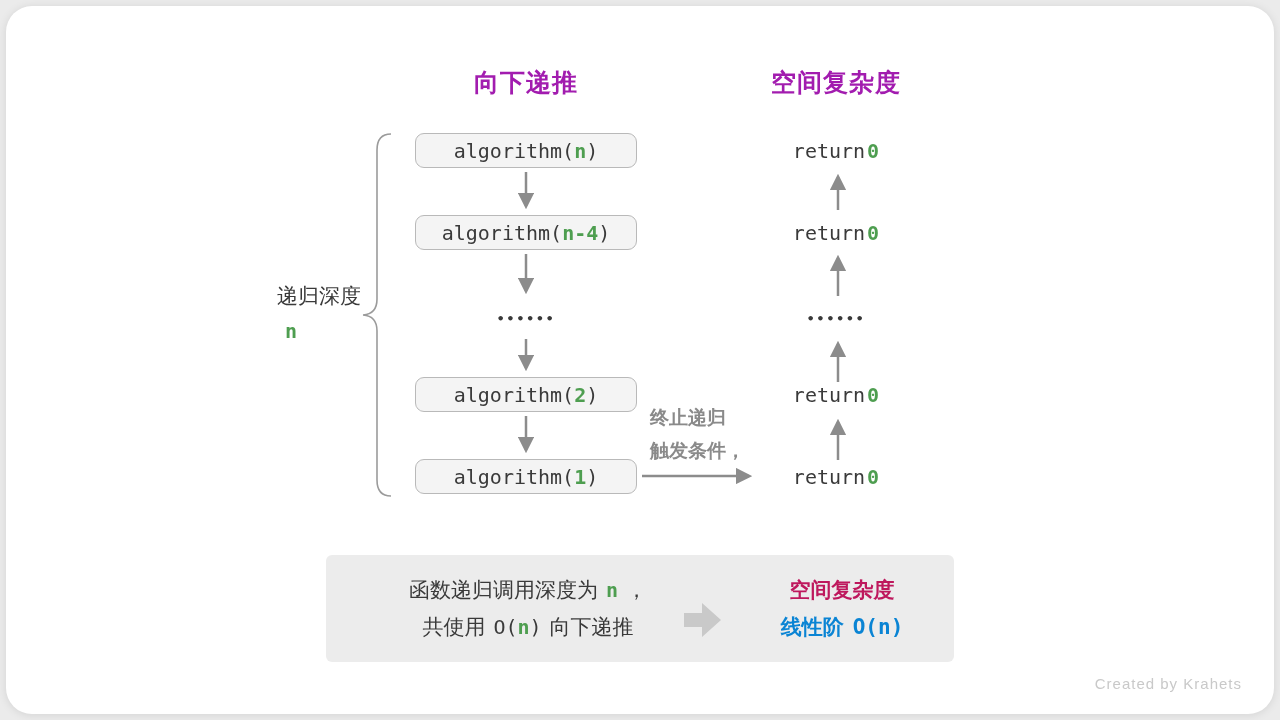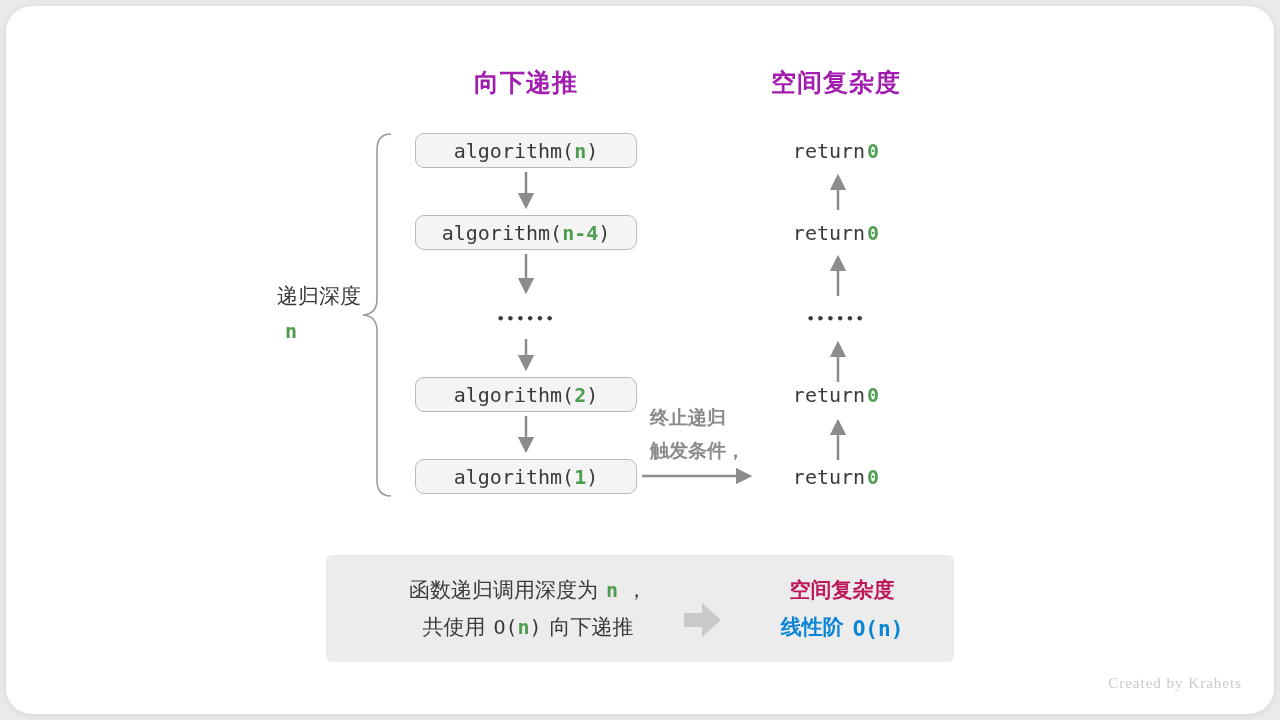--- a/index.html
+++ b/index.html
@@ -54,26 +54,26 @@
     gap:9px;font-size:21px;color:#3a3a3a;
   }
   .sum-line{display:flex;align-items:baseline;gap:8px;}
   .sum-code{font-family:"DejaVu Sans Mono",monospace;font-size:20px;}
   .sum-arrow{position:absolute;left:358px;top:47px;}
   .sum-right{
     position:absolute;left:404px;top:0;width:224px;height:100%;
     display:flex;flex-direction:column;align-items:center;justify-content:center;gap:9px;
   }
   .result-title{font-size:21px;font-weight:700;color:#be185d;}
-  .result-line{display:flex;align-items:flex-end;gap:9px;color:#0a84d4;font-weight:700;}
+  .result-line{display:flex;align-items:center;gap:9px;color:#0a84d4;font-weight:700;}
   .result-label{font-size:21px;}
   .result-notation{font-family:"DejaVu Sans Mono",monospace;font-size:21px;}
   .credit{
     right:38px;top:675px;
-    font-family:Liberation Serif, serif;font-size:15px;color:#c9c9c9;
+    font-family:Liberation Sans, sans-serif;font-size:15px;color:#c9c9c9;
     letter-spacing:1px;
   }
 </style>
 </head>
 <body>
 
 <div class="card"></div>
 
 <svg class="overlay" width="1280" height="720">
   <defs>

